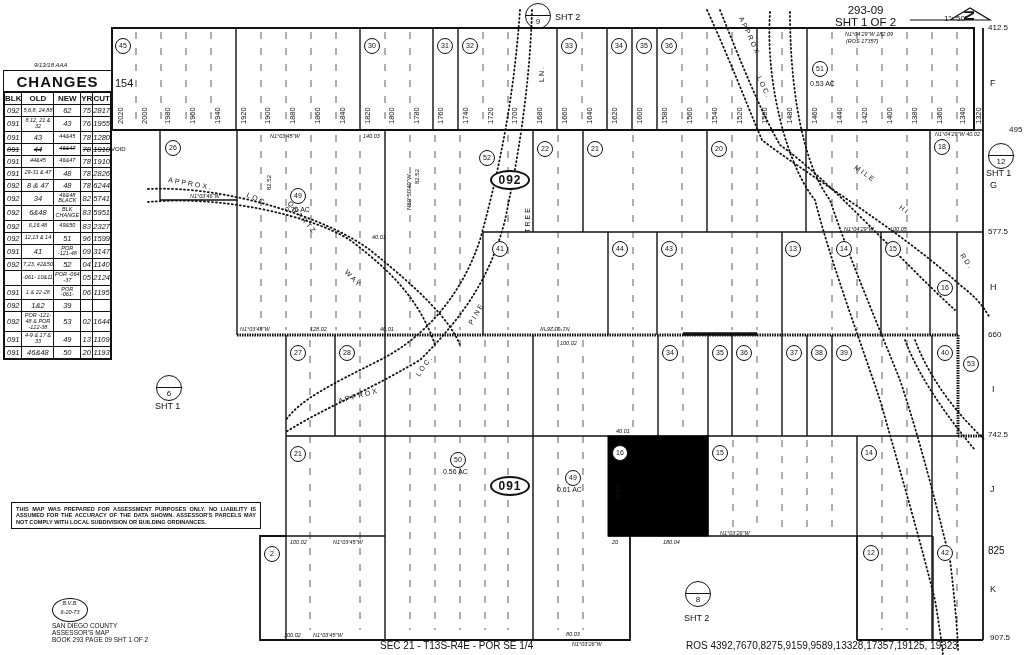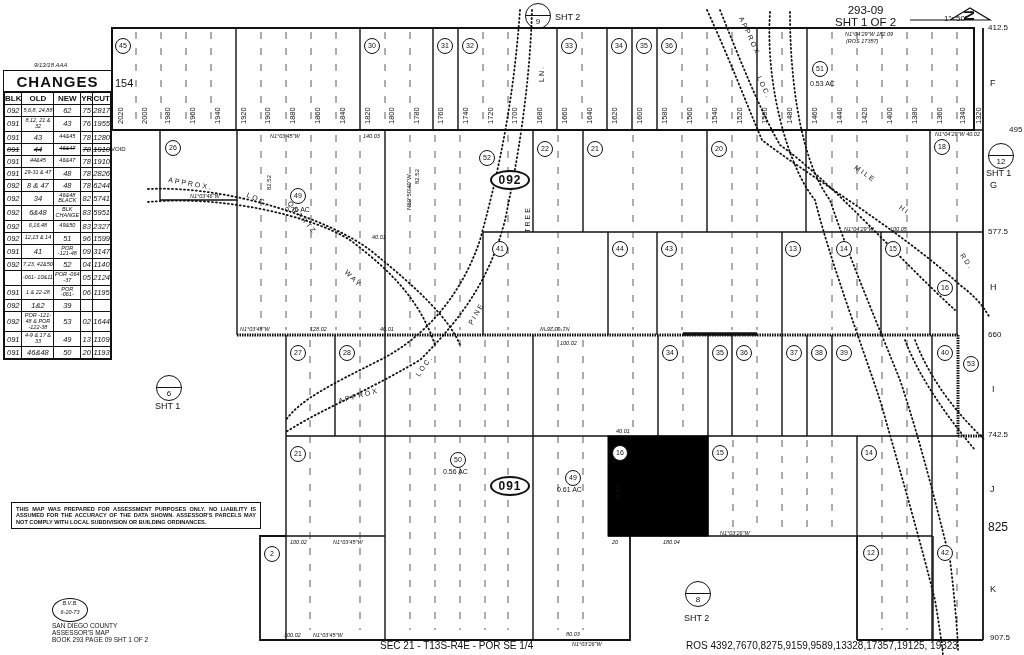--- a/index.html
+++ b/index.html
@@ -355,21 +355,21 @@
   <div>SAN DIEGO COUNTY</div>
   <div>ASSESSOR'S MAP</div>
   <div>BOOK 293 PAGE 09 SHT 1 OF 2</div>
 </div>
 
 <div class="txt" style="left:988px;top:24px;font-size:8px;">412.5</div>
 <div class="txt" style="left:988px;top:126px;font-size:8px;margin-left:21px;">495</div>
 <div class="txt" style="left:988px;top:228px;font-size:8px;">577.5</div>
 <div class="txt" style="left:988px;top:331px;font-size:8px;">660</div>
 <div class="txt" style="left:988px;top:431px;font-size:8px;">742.5</div>
-<div class="txt" style="left:988px;top:521px;font-size:12px;">825</div>
+<div class="txt" style="left:988px;top:546px;font-size:10px;">825</div>
 <div class="txt" style="left:990px;top:634px;font-size:8px;">907.5</div>
 
 <div class="row-letter" style="left:990px;top:78px;">F</div>
 <div class="row-letter" style="left:990px;top:180px;">G</div>
 <div class="row-letter" style="left:990px;top:282px;">H</div>
 <div class="row-letter" style="left:992px;top:384px;">I</div>
 <div class="row-letter" style="left:990px;top:484px;">J</div>
 <div class="row-letter" style="left:990px;top:584px;">K</div>
 
 <div class="sht" style="left:988px;top:143px;">

